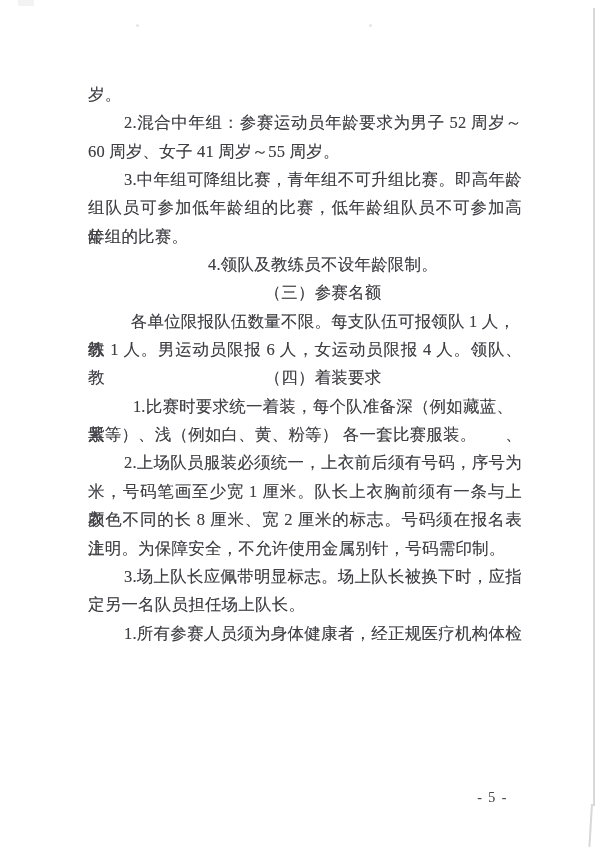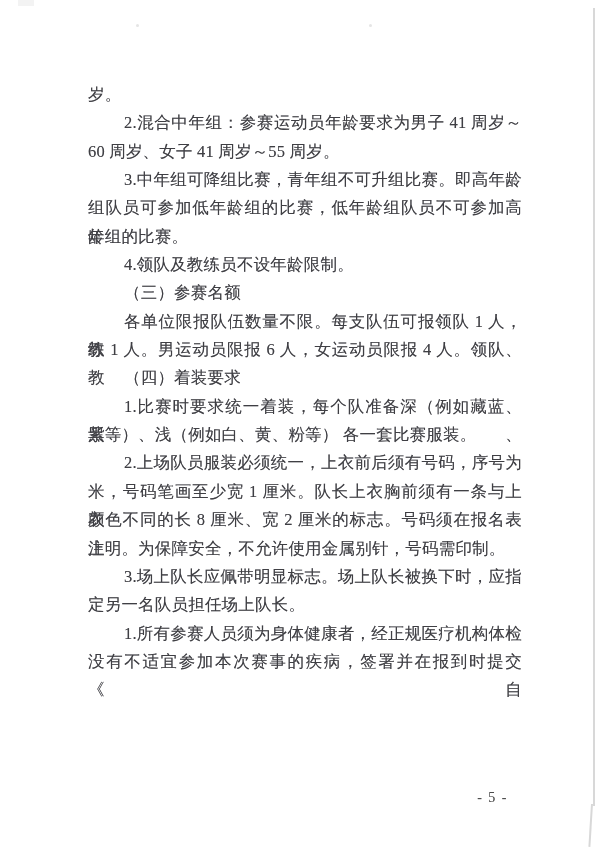--- a/index.html
+++ b/index.html
@@ -24,21 +24,21 @@
     color: var(--text, #3f3f44);
     letter-spacing: 0.2px;
     text-shadow: 0 0 0.6px rgba(70,70,75,0.5);
     white-space: pre;
   }
   .line.fill {
     white-space: normal;
     text-align: justify;
     text-align-last: justify;
   }
-  .line.indent { text-indent: 36px; }
+  .line.indent { text-indent: 36px; text-align: center; }
   .pagenum {
     position: absolute;
     top: 790px;
     right: 92px;
     font-size: 14px;
     line-height: 16px;
     letter-spacing: 1.5px;
     color: var(--pagenum, #4b4b4b);
     text-shadow: 0 0 0.5px rgba(75,75,75,0.4);
   }
@@ -78,39 +78,38 @@
 </head>
 <body>
 
 <div class="page" style="--bg: #ffffff; --text: #3f3f44; --pagenum: #4b4b4b; --edge: #d8d8d8;">
   <div class="corner-smudge"></div>
   <div class="speck s1"></div>
   <div class="speck s2"></div>
 
   <div class="textblock" id="textblock">
       <div class="line">岁。</div>
-      <div class="line indent fill">2.混合中年组：参赛运动员年龄要求为男子 41 周岁～</div>
+      <div class="line indent fill">2.混合中年组：参赛运动员年龄要求为男子 52 周岁～</div>
       <div class="line">60 周岁、女子 41 周岁～55 周岁。</div>
       <div class="line indent fill">3.中年组可降组比赛，青年组不可升组比赛。即高年龄</div>
       <div class="line fill">组队员可参加低年龄组的比赛，低年龄组队员不可参加高年</div>
       <div class="line">龄组的比赛。</div>
       <div class="line indent">4.领队及教练员不设年龄限制。</div>
       <div class="line indent">（三）参赛名额</div>
       <div class="line indent fill">各单位限报队伍数量不限。每支队伍可报领队 1 人，教</div>
       <div class="line fill">练 1 人。男运动员限报 6 人，女运动员限报 4 人。领队、教</div>
       <div class="line indent">（四）着装要求</div>
       <div class="line indent fill">1.比赛时要求统一着装，每个队准备深（例如藏蓝、黑、</div>
       <div class="line">紫等）、浅（例如白、黄、粉等） 各一套比赛服装。</div>
       <div class="line indent fill">2.上场队员服装必须统一，上衣前后须有号码，序号为</div>
       <div class="line fill">米，号码笔画至少宽 1 厘米。队长上衣胸前须有一条与上衣</div>
       <div class="line fill">颜色不同的长 8 厘米、宽 2 厘米的标志。号码须在报名表上</div>
       <div class="line">注明。为保障安全，不允许使用金属别针，号码需印制。</div>
       <div class="line indent fill">3.场上队长应佩带明显标志。场上队长被换下时，应指</div>
       <div class="line">定另一名队员担任场上队长。</div>
       <div class="line indent fill">1.所有参赛人员须为身体健康者，经正规医疗机构体检</div>
-      <div class="line fill">没有不适宜参加本次赛事的疾病，签署并在报到时提交《自</div>
     </div>
 
   <div class="pagenum">- 5 -</div>
 
   <div class="edge-line"></div>
   <div class="edge-bend"></div>
 </div>
 
 </body></html>

